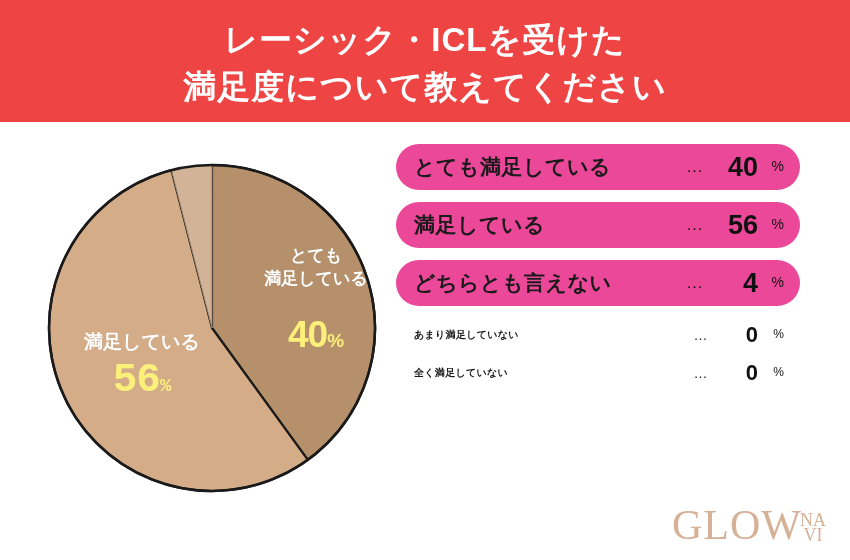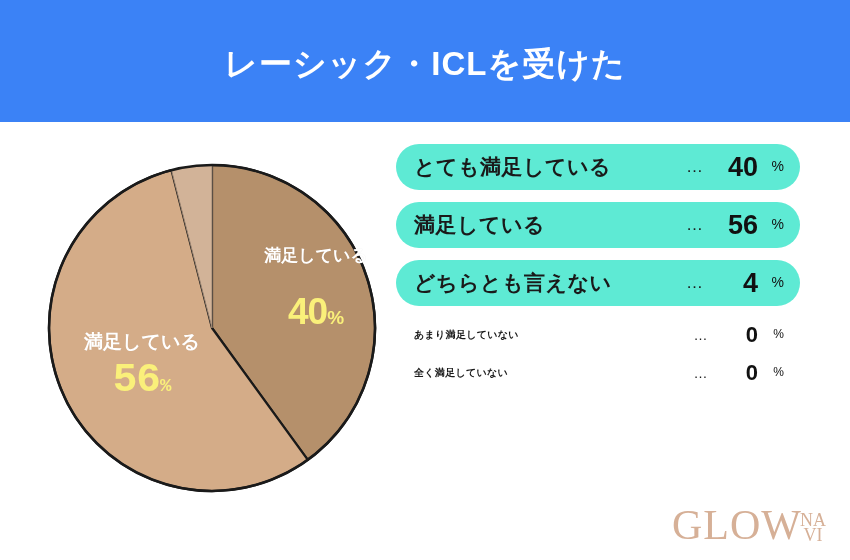--- a/index.html
+++ b/index.html
@@ -12,21 +12,21 @@
     background: #ffffff;
     font-family: "Liberation Sans", "DejaVu Sans", sans-serif;
     overflow: hidden;
     position: relative;
   }
 
   
   .header {
     width: 850px;
     height: 122px;
-    background: #3b82f6;
+    background: #ef4444;
     display: flex;
     flex-direction: column;
     align-items: center;
     justify-content: center;
     box-sizing: border-box;
     padding-top: 4px;
   }
   .header-line {
     color: #ffffff;
     font-weight: bold;
@@ -109,21 +109,21 @@
   }
   .legend-row {
     display: flex;
     align-items: center;
     box-sizing: border-box;
     height: 46px;
     margin-bottom: 12px;
     padding: 0 16px 0 18px;
   }
   .legend-row.pill {
-    background: #5eead4;
+    background: #ec4899;
     border-radius: 23px;
   }
   .legend-row.plain {
     height: 34px;
     margin-bottom: 4px;
     background: transparent;
   }
   .legend-label {
     color: #1a1a1a;
     font-weight: bold;
@@ -199,38 +199,40 @@
     font-size: 18px;
     line-height: 15px;
     letter-spacing: 0px;
   }
 </style>
 </head>
 <body>
 
 <div class="header">
   <div class="header-line">レーシック・ICLを受けた</div>
+  <div class="header-line">満足度について教えてください</div>
 </div>
 
 <div class="content">
 
   <div class="pie-wrap">
     <svg class="pie-svg" viewBox="0 0 332 340">
       <g>
 
         <path id="slice-0" d="M 166 170 L 166.00 7.00 A 163 163 0 0 1 261.81 301.87 Z" fill="#b5906b" stroke="#1a1a1a" stroke-width="2.2" stroke-linejoin="round"></path>
 
         <path id="slice-1" d="M 166 170 L 261.81 301.87 A 163 163 0 1 1 125.46 12.12 Z" fill="#d4ac88" stroke="#1a1a1a" stroke-width="2.2" stroke-linejoin="round"></path>
 
         <path id="slice-2" d="M 166 170 L 125.46 12.12 A 163 163 0 0 1 166.00 7.00 Z" fill="#d2b398" stroke="#9b8471" stroke-width="1" stroke-linejoin="round"></path>
       </g>
       <circle cx="166" cy="170" r="163" fill="none" stroke="#1a1a1a" stroke-width="2.6"></circle>
     </svg>
 
     <div class="pie-label pie-label-a">
+      <div class="jp">とても</div>
       <div class="jp">満足している</div>
       <div class="numrow">
         <span class="num">40</span><span class="pct">%</span>
       </div>
     </div>
 
     <div class="pie-label pie-label-b">
       <div class="jp">満足している</div>
       <div class="numrow">
         <span class="num">56</span><span class="pct">%</span>

